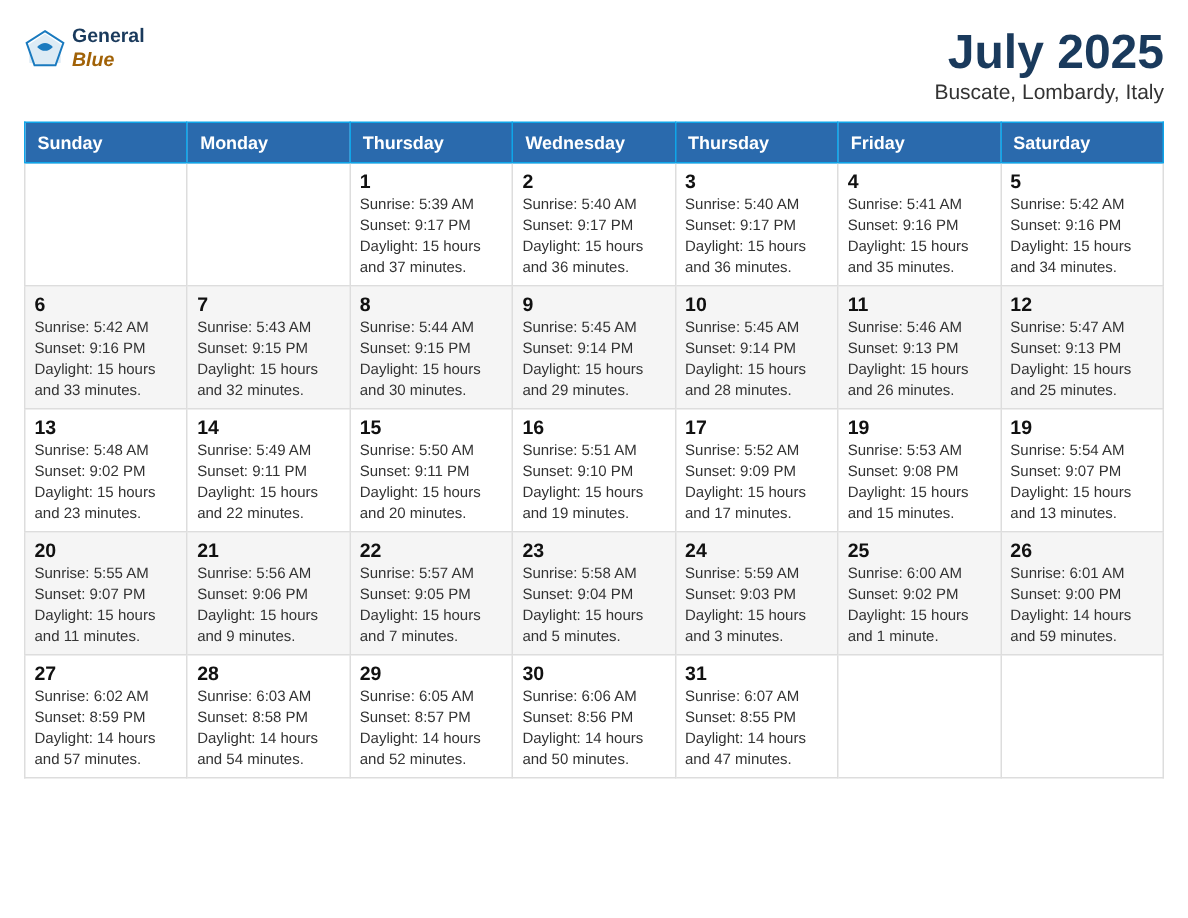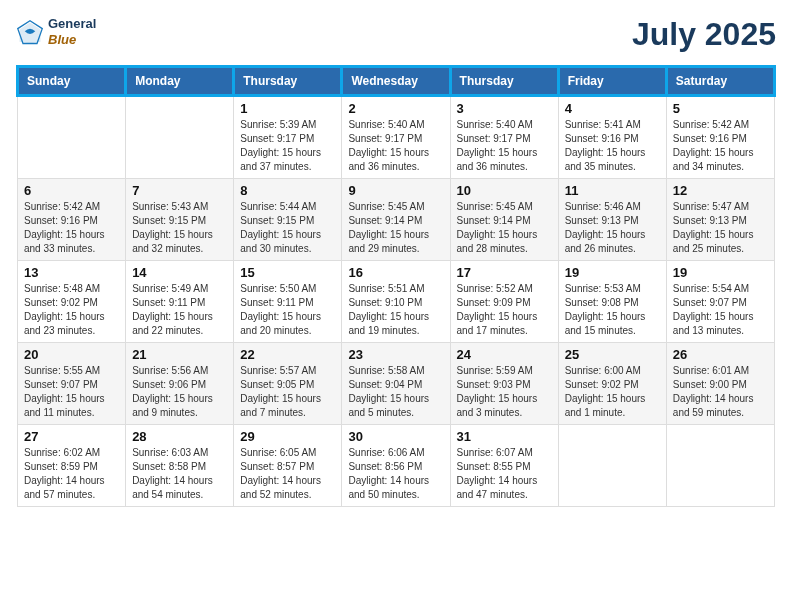--- a/index.html
+++ b/index.html
@@ -51,21 +51,21 @@
       border-collapse: collapse;
       border: 1px solid #ccc;
     }
     .calendar th {
       background: #2a6aad;
       color: #fff;
       font-size: 12px;
       font-weight: bold;
       padding: 6px 8px;
       text-align: left;
-      border: 3px solid #0ea5e9;
+      border: 1px solid #0ea5e9;
     }
     .calendar td {
       vertical-align: top;
       border: 1px solid #ddd;
       padding: 4px 6px;
       width: 108px;
       min-height: 80px;
       font-size: 10px;
       color: #333;
       background: #fff;
@@ -99,20 +99,21 @@
       <polygon points="16,2 30,11 24,28 8,28 2,11" fill="none" stroke="#1a7abf" stroke-width="1.5"></polygon>
       <path d="M10,14 Q16,8 22,14 Q16,20 10,14Z" fill="#1a7abf"></path>
     </svg>
     <div class="logo-text">
       <span class="logo-general">General</span>
       <span class="logo-blue">Blue</span>
     </div>
   </div>
   <div class="title-block">
     <div class="month-title">July 2025</div>
+    <div class="location">Buscate, Lombardy, Italy</div>
   </div>
 </div>
 
 <table class="calendar">
   <thead>
     <tr>
     <th>Sunday</th>
         <th>Monday</th>
         <th>Thursday</th>
         <th>Wednesday</th>

